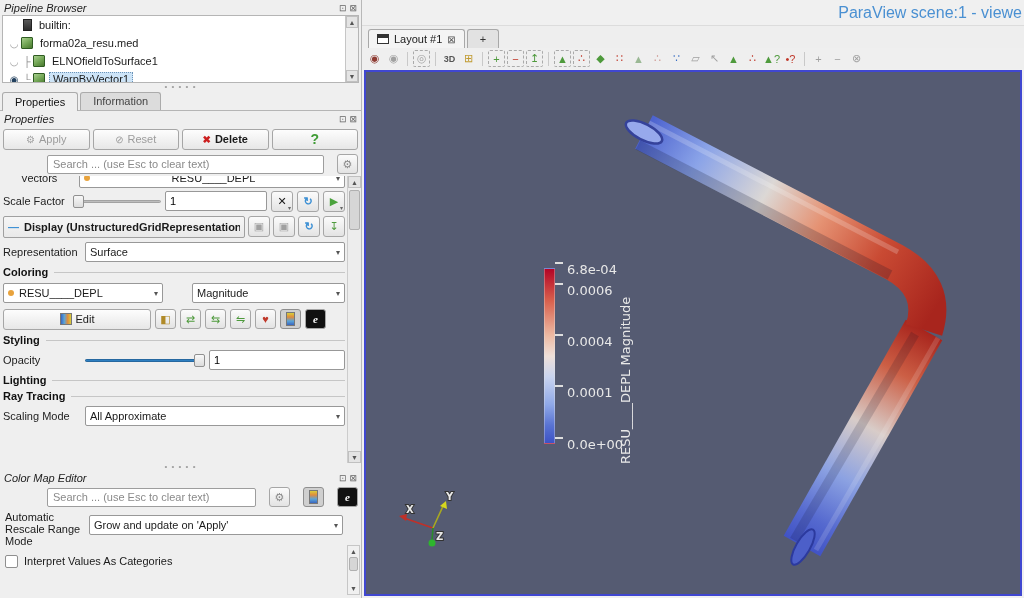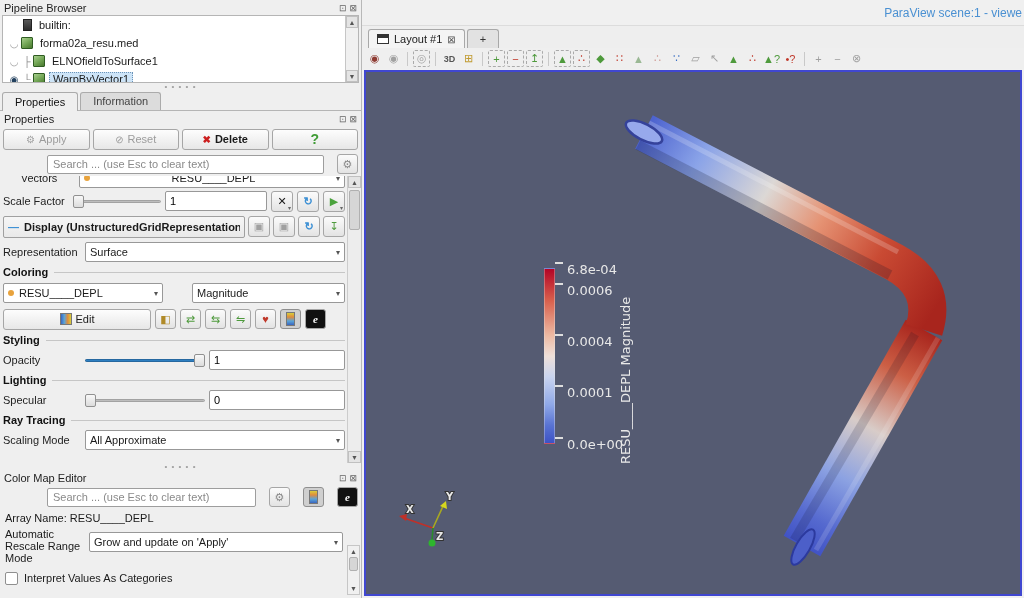--- a/index.html
+++ b/index.html
@@ -2,21 +2,21 @@
 <html><head>
 <meta charset="utf-8">
 <style>
   * { margin:0; padding:0; box-sizing:border-box; }
   html,body { width:1024px; height:598px; font-family:"Liberation Sans",sans-serif; background:#efefef; overflow:hidden; }
   .app { display:flex; width:1024px; height:598px; font-size:11px; color:#1a1a1a; }
 
   
   .left { width:362px; height:598px; background:#efefef; border-right:1px solid #b8b8b8; display:flex; flex-direction:column; }
   .dock-header { height:15px; display:flex; align-items:center; padding:0 4px; font-size:11px; color:#222; }
-  .dock-header .htitle { flex:1; }
+  .dock-header .htitle { flex:1;font-style:italic; }
   .winbtn { font-size:9px; color:#666; margin-left:3px; cursor:default; line-height:10px; }
   .splitter { height:7px; display:flex; align-items:center; justify-content:center; color:#a0a0a0; font-size:8px; letter-spacing:1px; }
 
   
   .tree { height:68px; background:#ffffff; border:1px solid #b5b5b5; margin:0 2px; position:relative; overflow:hidden; }
   .tree-row { height:18px; display:flex; align-items:center; padding-left:4px; white-space:nowrap; }
   .eye { width:14px; font-size:10px; color:#9a9a9a; text-align:center; flex:0 0 14px; }
   .eye.on { color:#23415f; }
   .branch { width:12px; color:#888; font-size:10px; text-align:center; flex:0 0 12px; }
   .indent { width:14px; flex:0 0 14px; }
@@ -78,21 +78,21 @@
   .cme-rescale { display:flex; align-items:flex-start; padding:2px 18px 0 5px; gap:6px; height:42px; }
   .cme-rescale .rlabel { width:78px; line-height:12px; }
   .cme-rescale .combo { flex:1; margin-top:4px; }
   .cme-check { height:20px; display:flex; align-items:center; padding:0 5px; gap:6px; }
   .checkbox { width:13px; height:13px; background:#fff; border:1px solid #8f8f8f; border-radius:2px; }
   .cmescroll { position:absolute; right:1px; top:60px; bottom:3px; width:13px; background:#f0f0f0; border:1px solid #c6c6c6; display:flex; flex-direction:column; align-items:center; }
 
   
   .right { flex:1; display:flex; flex-direction:column; background:#f0f0f0; }
   .titlestrip { height:26px; display:flex; align-items:center; justify-content:flex-end; padding-right:2px; border-bottom:1px solid #dcdcdc; }
-  .wintitle { color:#4a90d2; font-size:12px; }
+  .wintitle { color:#4a90d2; font-size:16px; }
   .layouttabs { height:22px; display:flex; align-items:flex-end; padding-left:6px; background:#eeeeee; }
   .ltab { display:flex; align-items:center; gap:5px; padding:3px 8px; border:1px solid #a8a8a8; border-bottom:none; border-radius:3px 3px 0 0; background:#f4f4f4; }
   .ltab .licon { width:12px; height:10px; border:1px solid #333; background:linear-gradient(#333 0 3px, #fff 3px); }
   .ltab .lclose { font-size:10px; color:#555; }
   .plustab { padding:3px 12px; border:1px solid #a8a8a8; border-bottom:none; border-radius:3px 3px 0 0; background:#e2e2e2; margin-left:2px; color:#333; }
   .vtoolbar { height:21px; display:flex; align-items:center; padding-left:4px; gap:2px; background:#efefef; }
   .tbi { width:17px; height:17px; display:flex; align-items:center; justify-content:center; font-size:11px; border:1px solid transparent; border-radius:2px; }
   .tbi.dashed { border:1px dashed #aaaaaa; }
   .tbsep { width:1px; height:14px; background:#c9c9c9; margin:0 3px; }
   .c-maroon{color:#8e3b32} .c-dim{color:#a0a0a0} .c-text{color:#555;font-weight:bold;font-size:9px}
@@ -300,28 +300,20 @@
           <div class="fill" style="width:112px;"></div>
           <div class="handle" style="left:109px;"></div>
         </div>
         <input class="tinput" style="flex: 1 1 0%; min-width: 0px;" value="1">
       </div>
 
       <div class="secheader">
         <b>Lighting</b>
           <span class="rule"></span>
       </div>
-      <div class="prow" style="height:24px;">
-        <span class="plabel" style="width:78px;">Specular</span>
-        <div class="slider" style="flex:0 0 120px;">
-          <div class="track"></div>
-          <div class="handle" style="left:0;"></div>
-        </div>
-        <input class="tinput" style="flex: 1 1 0%; min-width: 0px;" value="0">
-      </div>
 
       <div class="secheader">
         <b>Ray Tracing</b>
           <span class="rule"></span>
       </div>
       <div class="prow" style="height:24px;">
         <span class="plabel" style="width:78px;">Scaling Mode</span>
         <div class="combo" style="flex:1;">
           <span class="cval">All Approximate</span>
           <span class="carrow">▾</span>
@@ -346,21 +338,20 @@
       <div class="searchrow">
         <input type="text" placeholder="Search ... (use Esc to clear text)" style="">
         <div class="sqbtn">⚙</div>
         <div class="sqbtn pressed">
             <span class="legendglyph"></span>
           </div>
         <div class="sqbtn ebtn">
             <span>e</span>
           </div>
       </div>
-      <div class="cme-array">Array Name: RESU____DEPL</div>
       <div class="cme-rescale">
         <span class="rlabel">Automatic Rescale Range Mode</span>
         <div class="combo">
           <span class="cval">Grow and update on 'Apply'</span>
           <span class="carrow">▾</span>
         </div>
       </div>
       <div class="cme-check">
         <span class="checkbox"></span>
         <span>Interpret Values As Categories</span>

